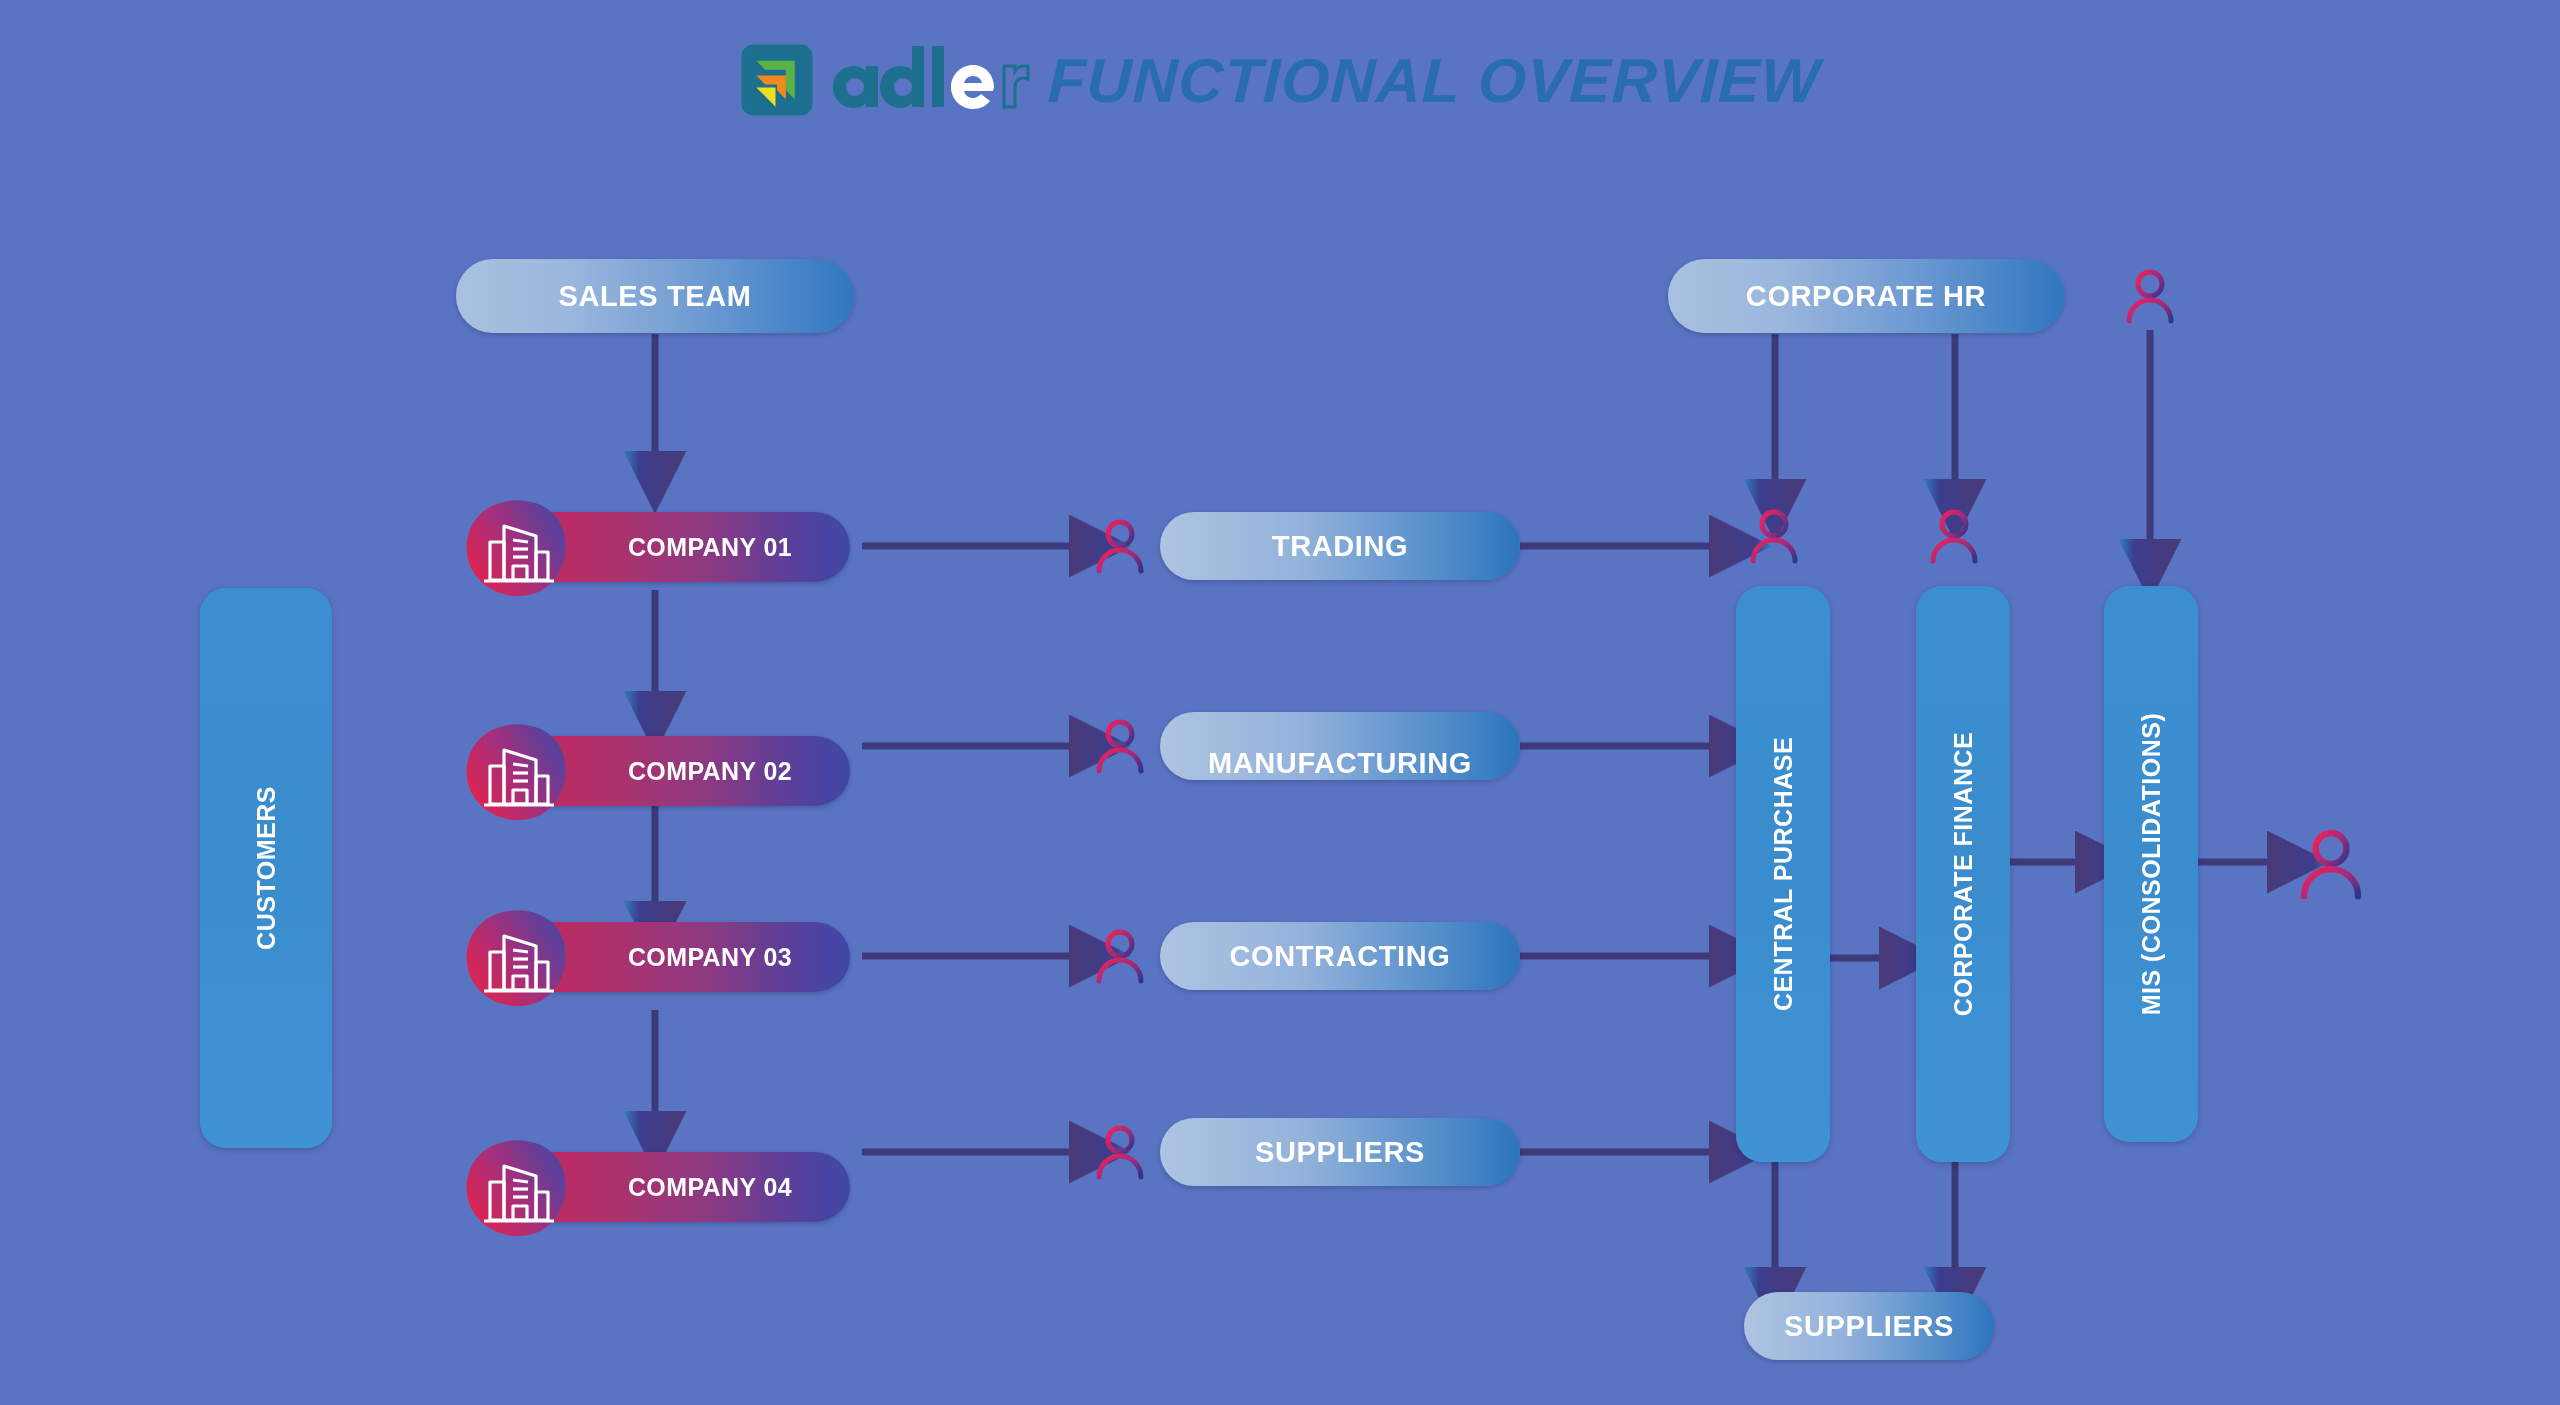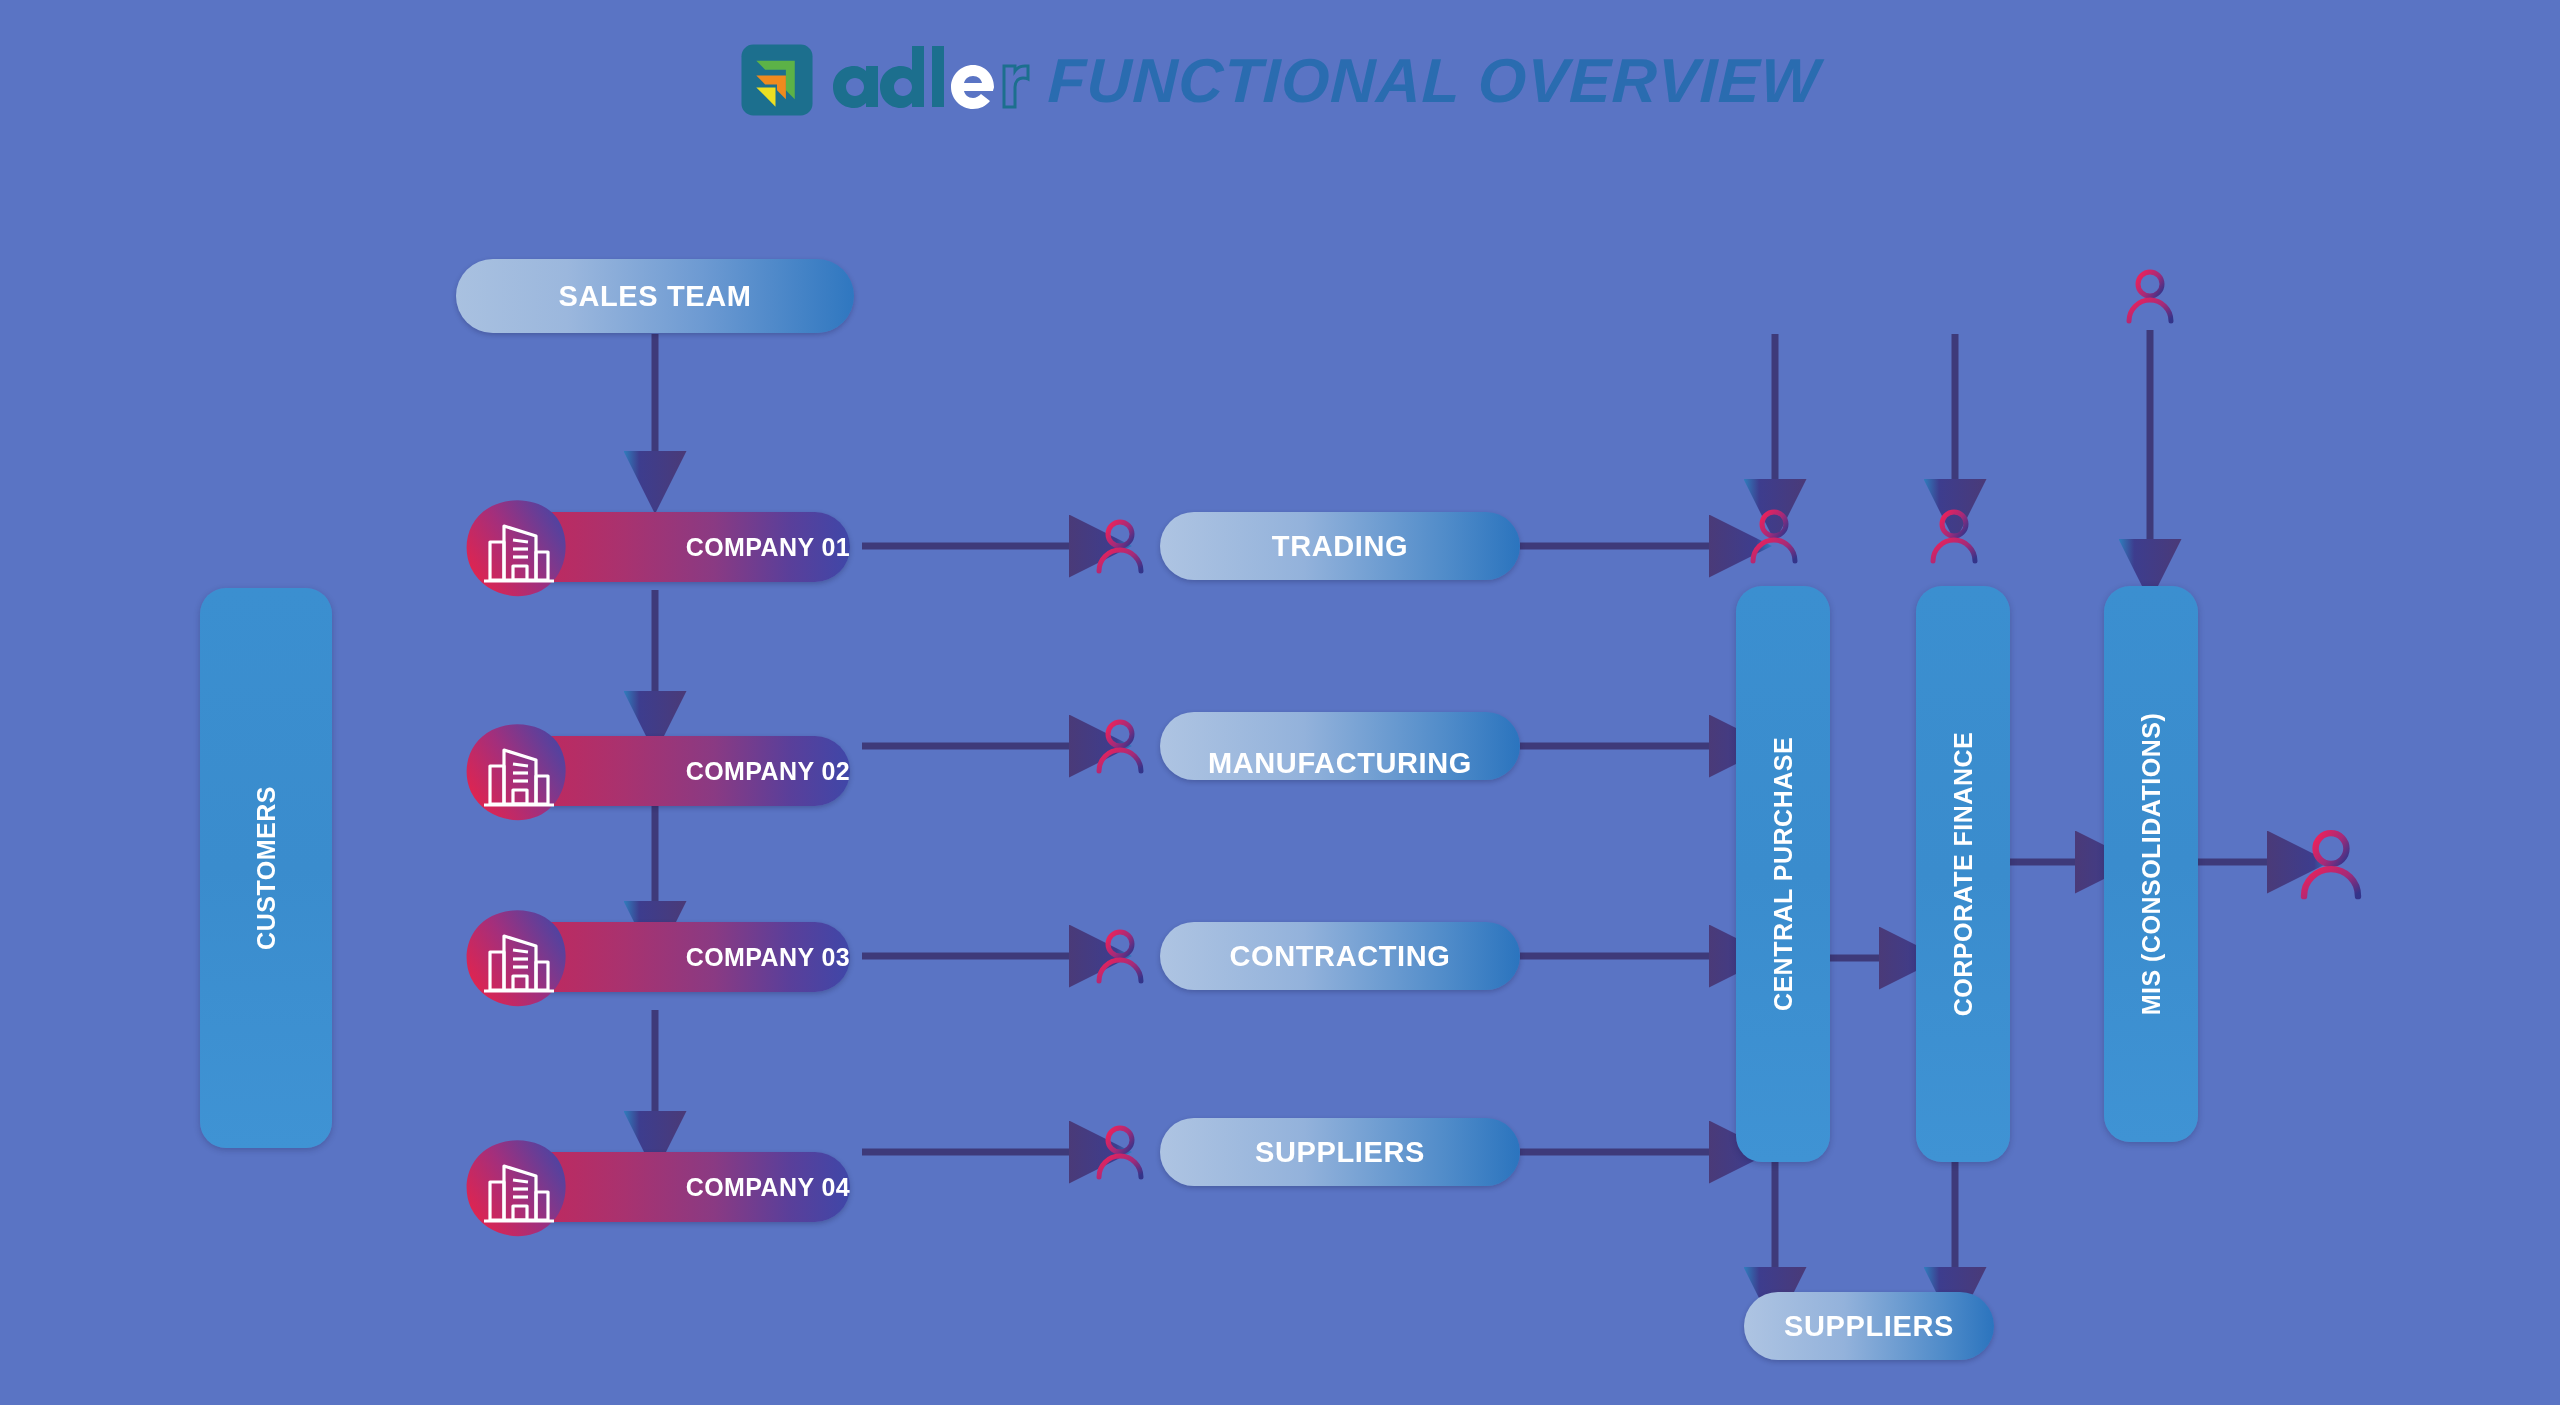--- a/index.html
+++ b/index.html
@@ -57,21 +57,21 @@
     position:absolute; width:390px; height:70px;
   }
   .company .blobwrap{
     position:absolute; left:-4px; top:-18px; width:128px; height:108px;
     z-index:2; pointer-events:none;
   }
   .company .cpill{
     position:absolute; left:88px; top:0; width:302px; height:70px;
     border-radius:0 999px 999px 0;
     background:linear-gradient(to right,#bd2a60 0%, #a9326f 25%, #8a3a83 55%, #5a3f9a 80%, #3f47a8 100%);
-    display:flex; align-items:center; justify-content:flex-end;
+    display:flex; align-items:center; justify-content:center;
     color:#fff; font-size:25px; font-weight:bold; letter-spacing:.4px;
     padding-left:22px;
     box-shadow:0 2px 5px rgba(20,20,60,.25);
   }
 
   .person{ position:absolute; width:52px; height:56px; }
 </style>
 </head>
 <body>
 
@@ -170,20 +170,23 @@
   </svg>
 
   <div class="vbar" style="left:200px; top:588px; width:132px; height:560px;">
     <span>CUSTOMERS</span>
   </div>
 
   <div class="pill pill-blue" style="left:456px; top:259px; width:398px; height:74px;">
     <span>SALES TEAM</span>
   </div>
 
+  <div class="pill pill-blue" style="left:1668px; top:259px; width:396px; height:74px;">
+    <span>CORPORATE HR</span>
+  </div>
 
   <div class="company" style="left:460px; top:512px;">
     <div class="blobwrap">
       <svg viewBox="0 0 128 108" width="128" height="108">
         <path d="M15 74 C5 52 12 24 36 12 C58 1 88 6 101 24 C115 44 112 76 92 92 C70 110 30 104 15 74 Z" fill="url(#gBlob)"></path>
         <g stroke="#fff" stroke-width="3.2" fill="none" stroke-linejoin="round">
           <path d="M48 32 L80 42 L80 86 L48 86 Z"></path>
           <path d="M34 48 L48 48 L48 86 L34 86 Z"></path>
           <path d="M80 58 L92 58 L92 86 L80 86 Z"></path>
           <path d="M57 72 L71 72 L71 86 L57 86 Z"></path>

